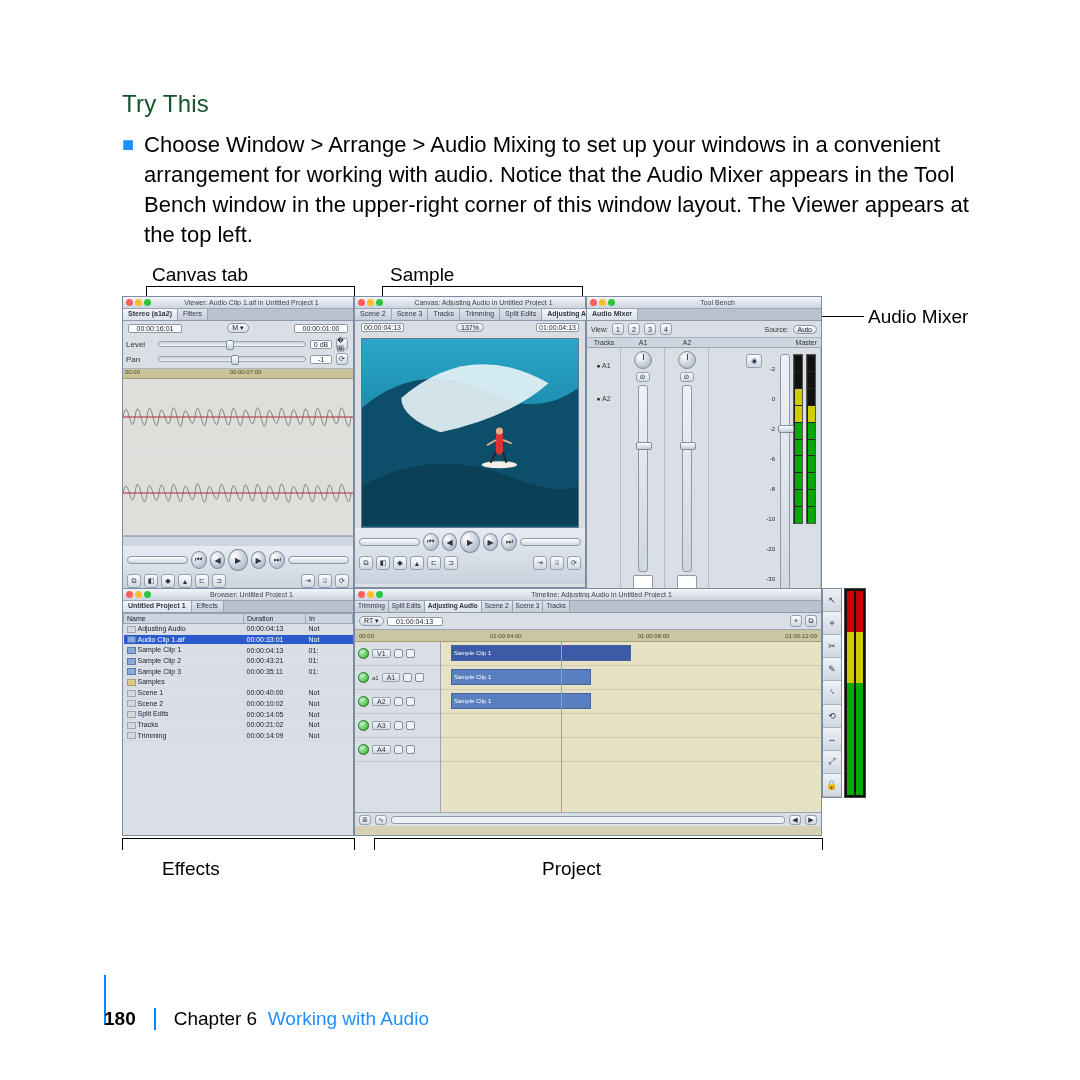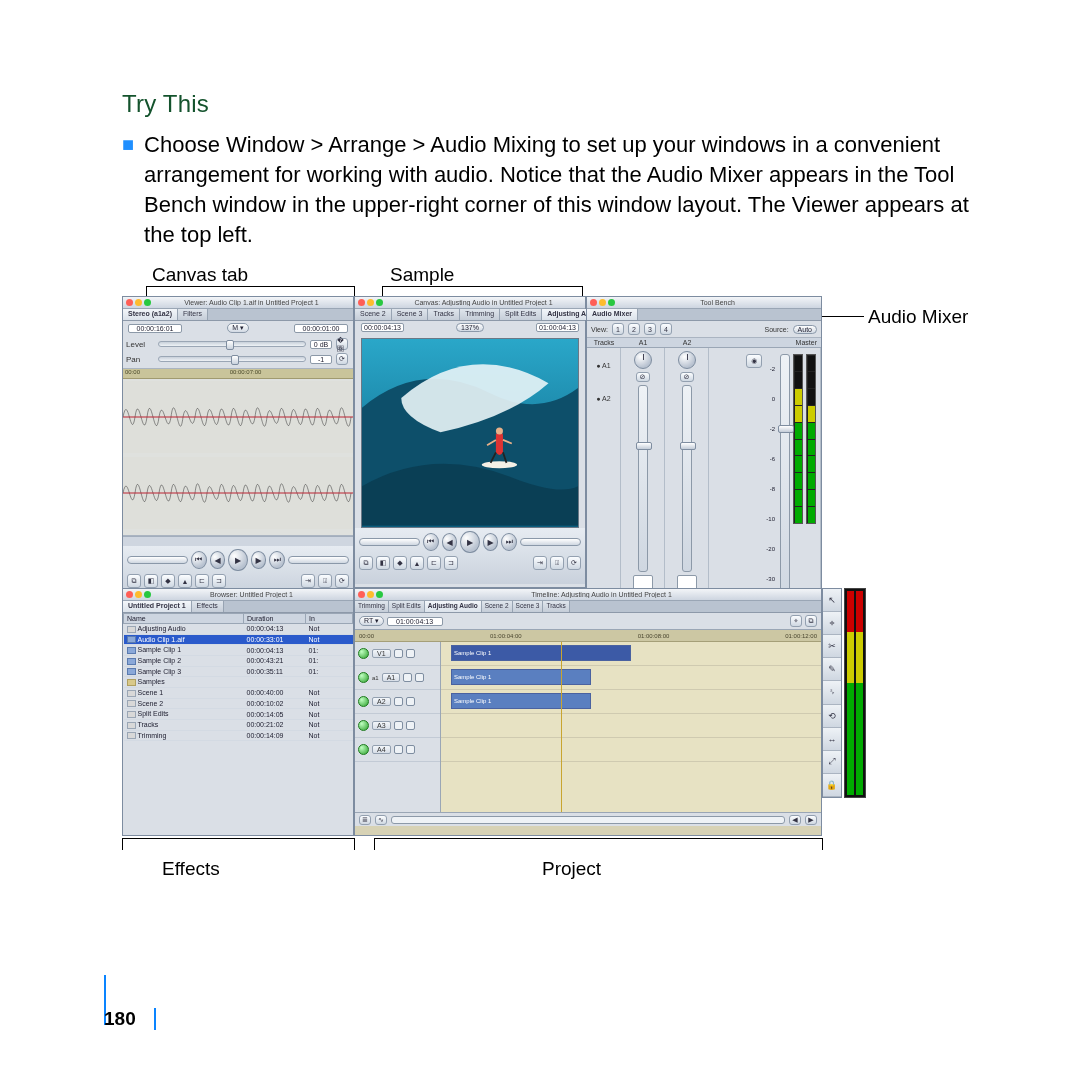--- a/index.html
+++ b/index.html
@@ -591,14 +591,15 @@
       <span class="tick" style="left:252px"></span>
       <span class="hbar" style="left:252px;width:448px"></span>
       <span class="tick" style="left:700px"></span>
       <span class="lbl" style="left:420px">Project</span>
     </div>
   </div>
 
   <div class="footer">
     <span class="pg">180</span>
     <span class="sep"></span>
+    <span class="chap"><span>Chapter 6</span>&nbsp;&nbsp;<span class="blue">Working with Audio</span></span>
   </div>
 </div>
 
 </body></html>

